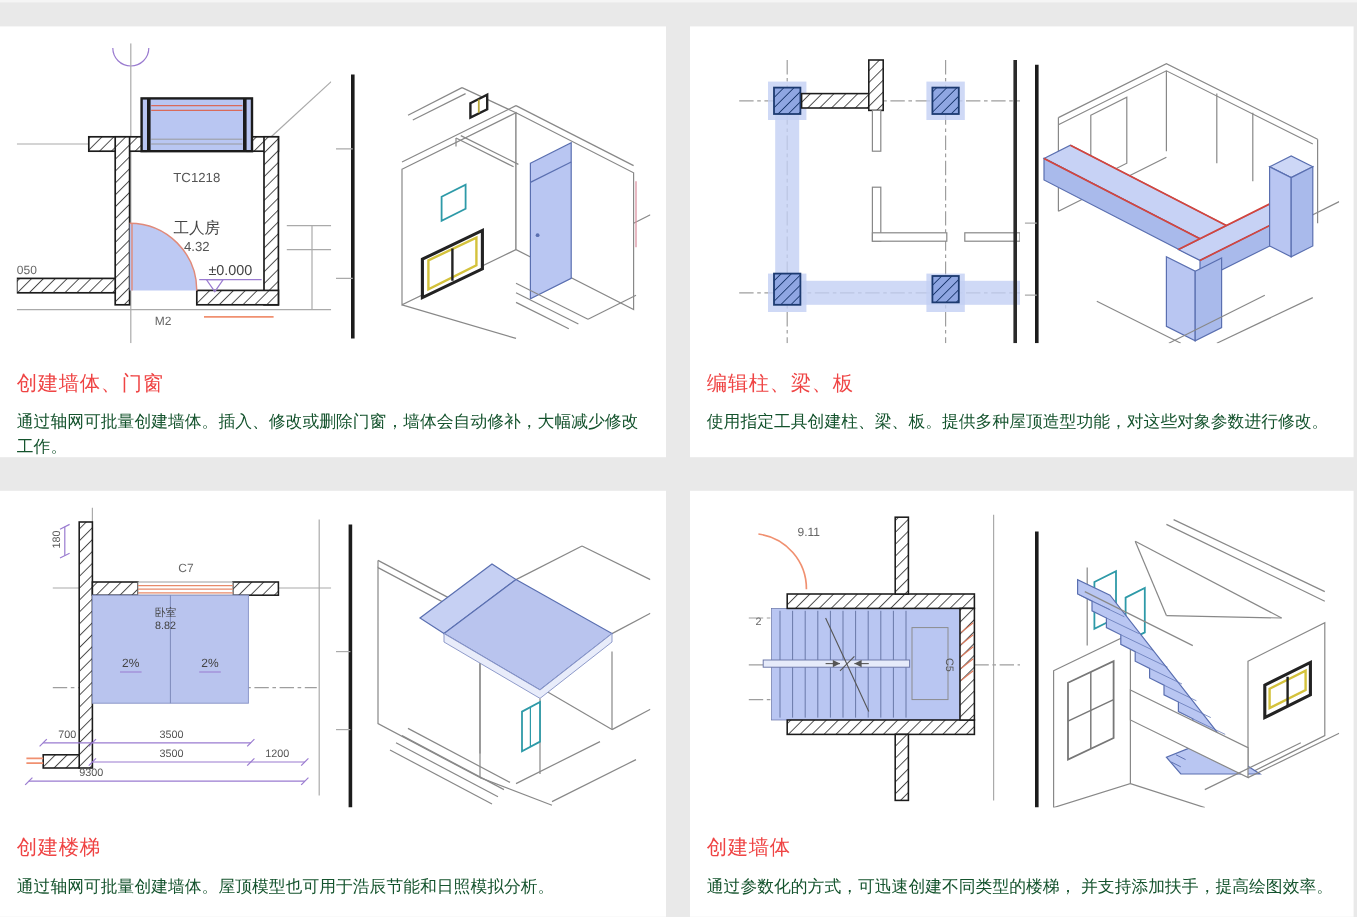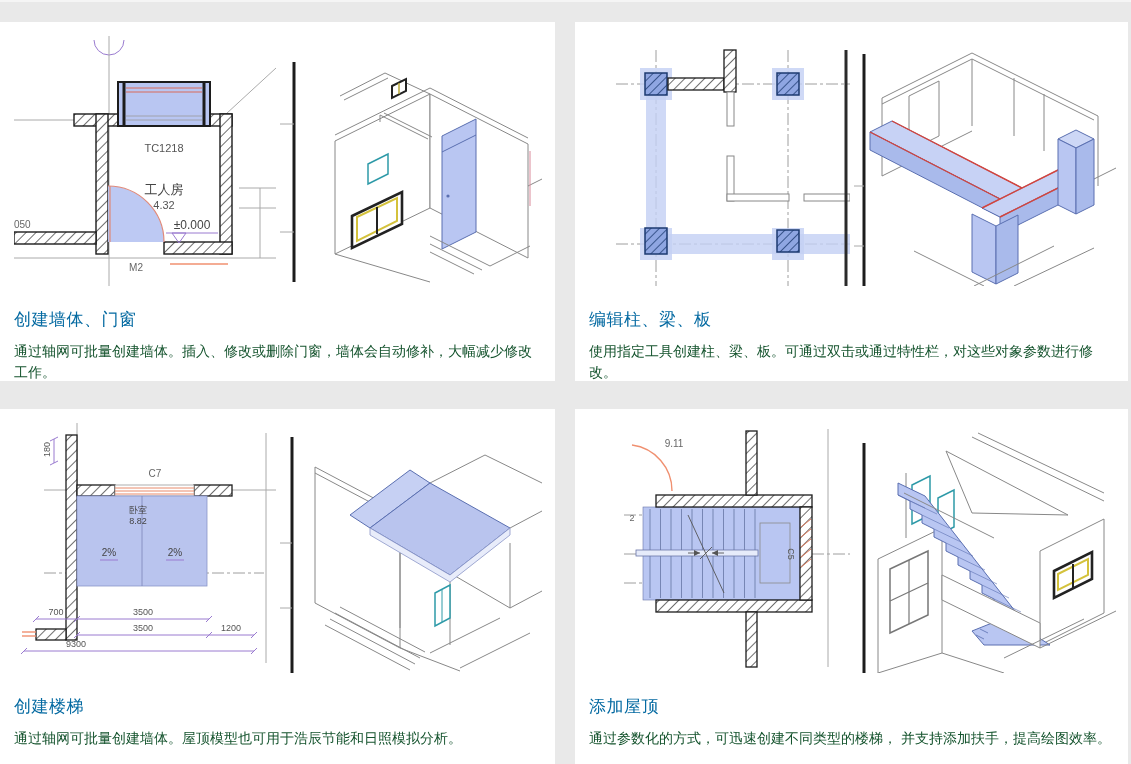--- a/index.html
+++ b/index.html
@@ -32,21 +32,21 @@
     display:flex;
     justify-content:center;
     align-items:flex-start;
     padding-top:14px;
     gap:4px;
   }
   .card h3{
     margin:6px 14px 0;
     font-size:17px;
     font-weight:500;
-    color:#0369a1;
+    color:#ef4444;
     letter-spacing:.5px;
     cursor:pointer;
   }
   .card p{
     margin:10px 14px 0;
     font-size:14px;
     color:#14532d;
     line-height:1.5;
   }
   svg text{font-family:"Liberation Sans","DejaVu Sans",sans-serif;}
@@ -233,21 +233,21 @@
           <polygon points="204,103 222,112 240,103 222,94" fill="#cdd7f6" stroke="#5a6fb0" stroke-width="1"></polygon>
           <polygon points="204,103 222,112 222,178 204,169" class="blu"></polygon>
           <polygon points="222,112 240,103 240,169 222,178" class="blu2"></polygon>
 
           <line x1="120" y1="250" x2="200" y2="210" class="wf"></line>
           <line x1="160" y1="250" x2="240" y2="212" class="wf"></line>
           <line x1="60" y1="215" x2="130" y2="250" class="wf"></line>
         </svg>
       </div>
       <h3>编辑柱、梁、板</h3>
-      <p>使用指定工具创建柱、梁、板。可通过双击或通过特性栏，对这些对象参数进行修改。</p>
+      <p>使用指定工具创建柱、梁、板。提供多种屋顶造型功能，对这些对象参数进行修改。</p>
     </div>
 
     <div class="card">
       <div class="figure">
 
         <svg viewBox="0 0 262 250" width="262" height="250">
           <line x1="63" y1="0" x2="63" y2="62" class="gln"></line>
           <line x1="30" y1="67" x2="63" y2="67" class="gln"></line>
           <line x1="218" y1="67" x2="262" y2="67" class="gln"></line>
           <line x1="30" y1="150" x2="250" y2="150" class="gdd"></line>
@@ -438,18 +438,18 @@
 
           <line x1="50" y1="70" x2="140" y2="115" class="wf"></line>
 
           <polygon points="88,152 186,200 186,225 88,177" class="wfw"></polygon>
 
           <line x1="150" y1="235" x2="230" y2="196" class="wf"></line>
           <line x1="186" y1="225" x2="262" y2="188" class="wf"></line>
           <line x1="88" y1="230" x2="150" y2="250" class="wf"></line>
         </svg>
       </div>
-      <h3>添加屋顶</h3>
+      <h3>创建墙体</h3>
       <p>通过参数化的方式，可迅速创建不同类型的楼梯， 并支持添加扶手，提高绘图效率。</p>
     </div>
 
   </div>
 </div>
 
 </body></html>

